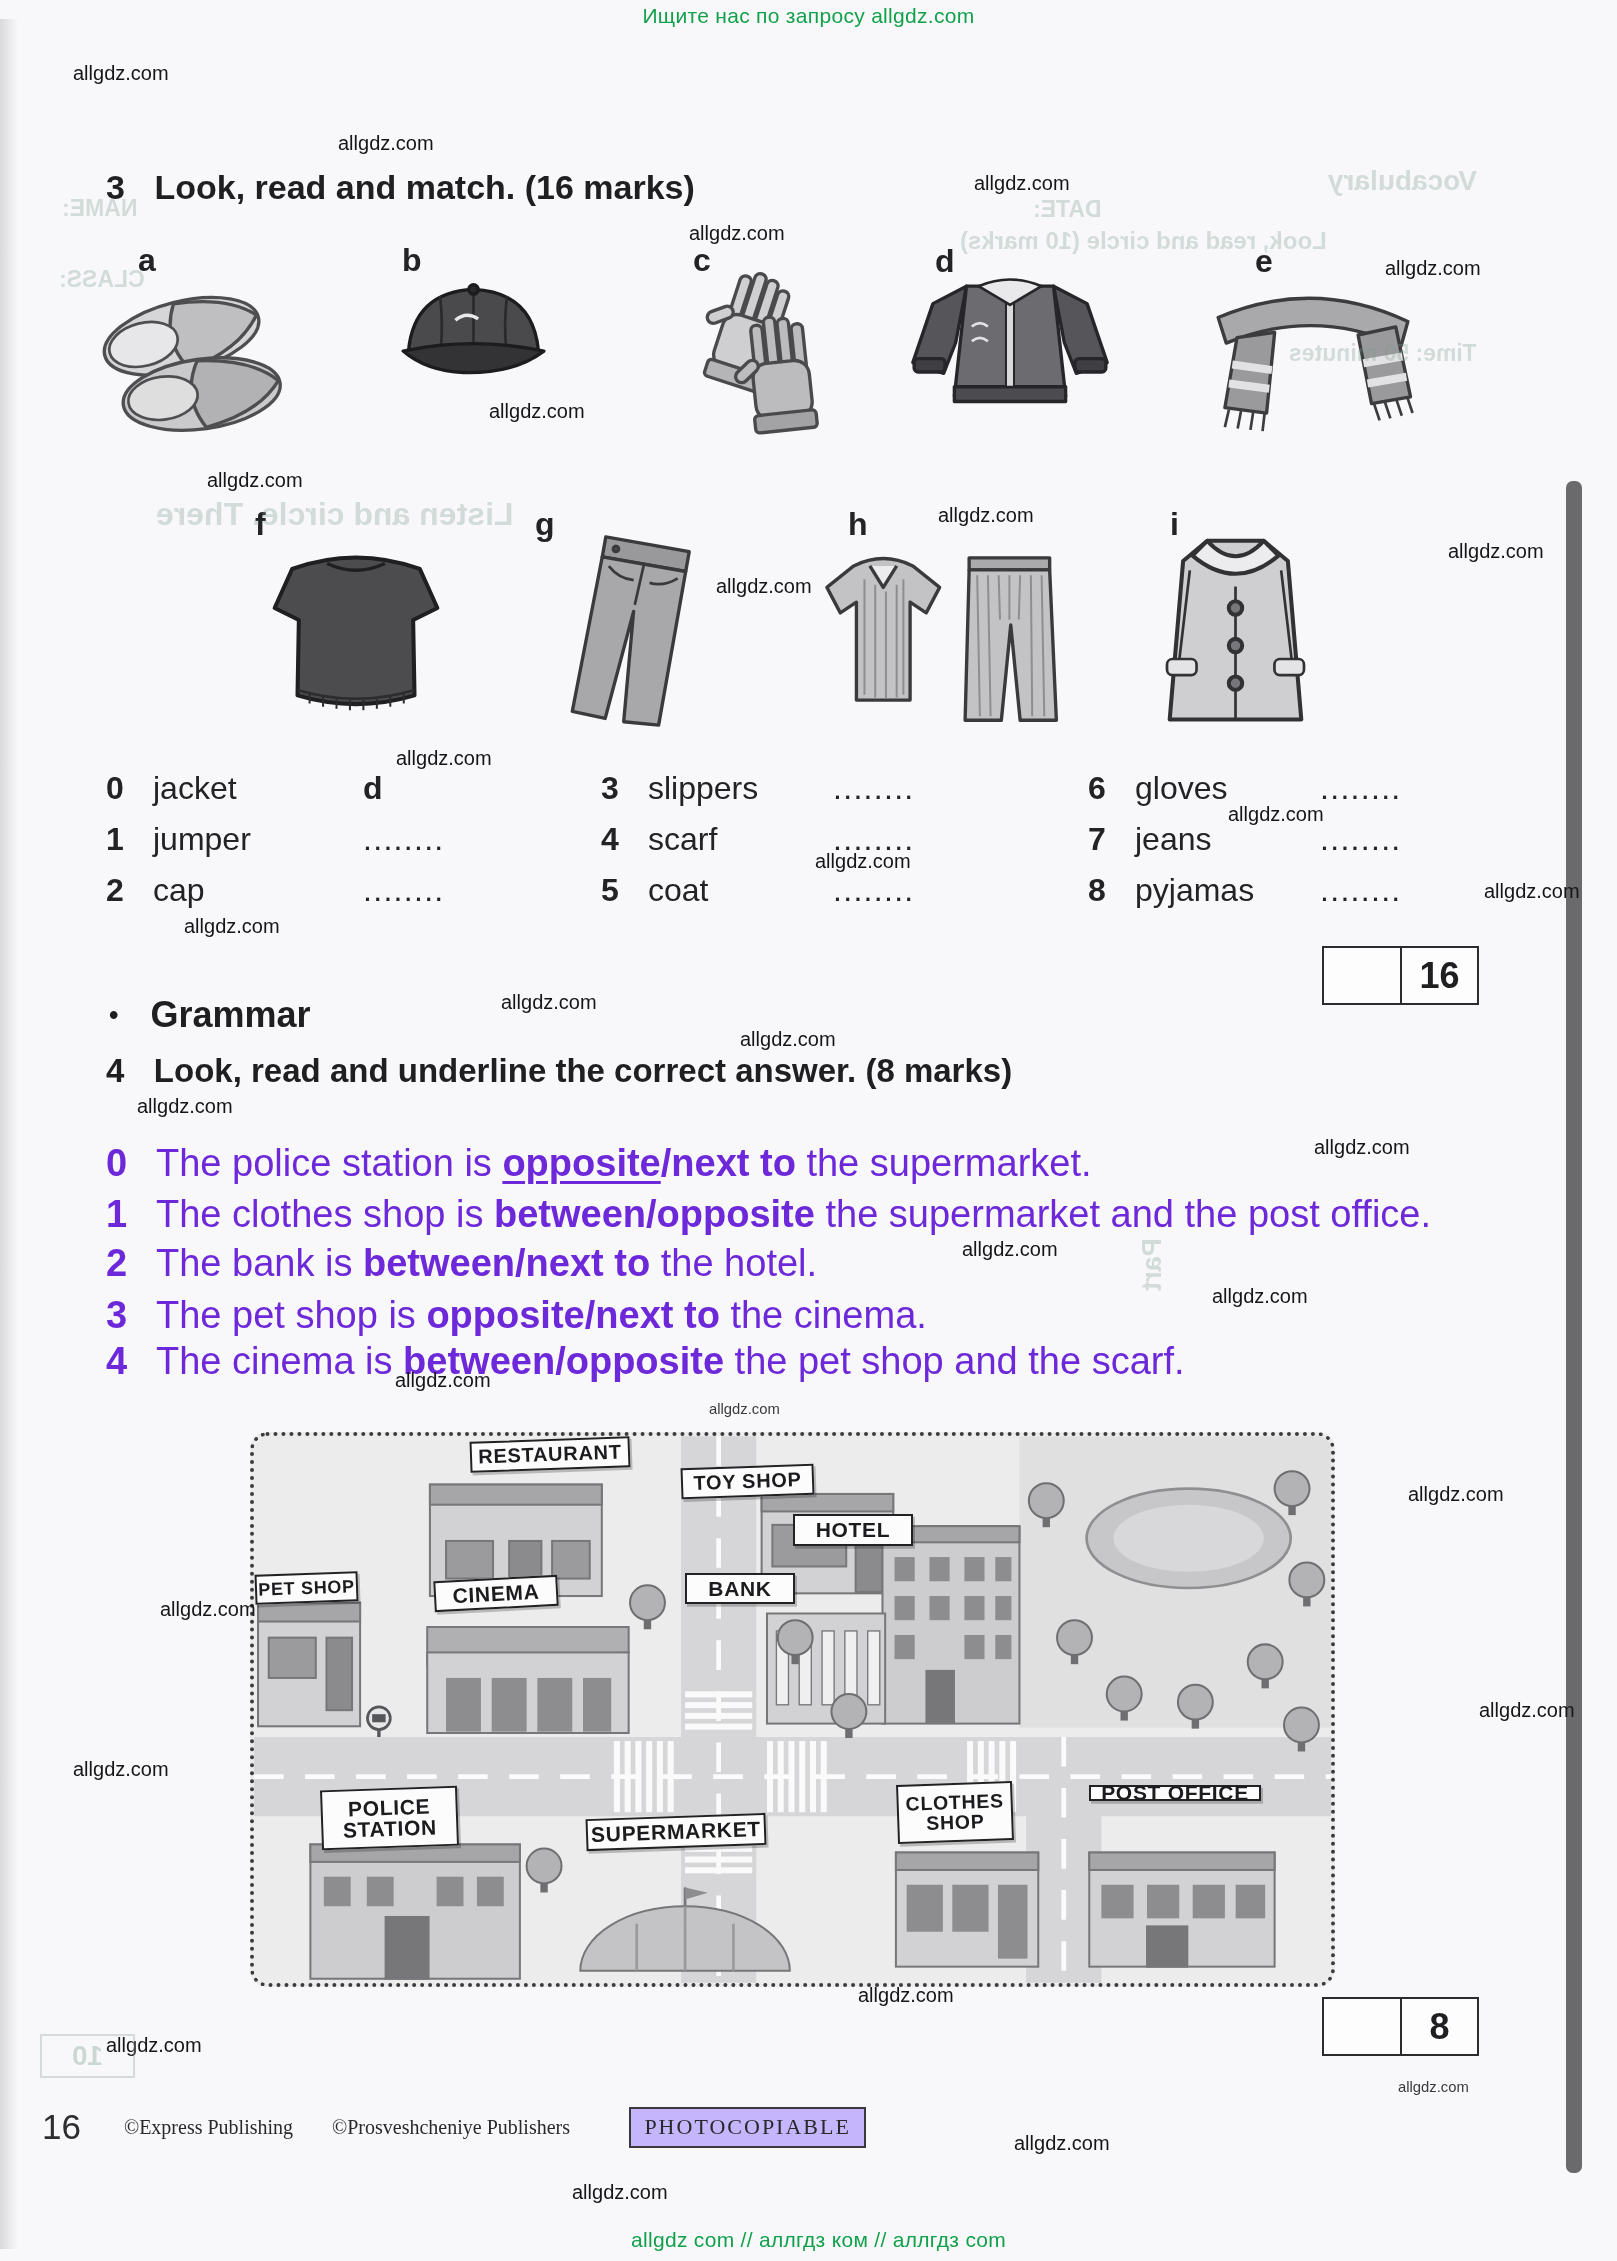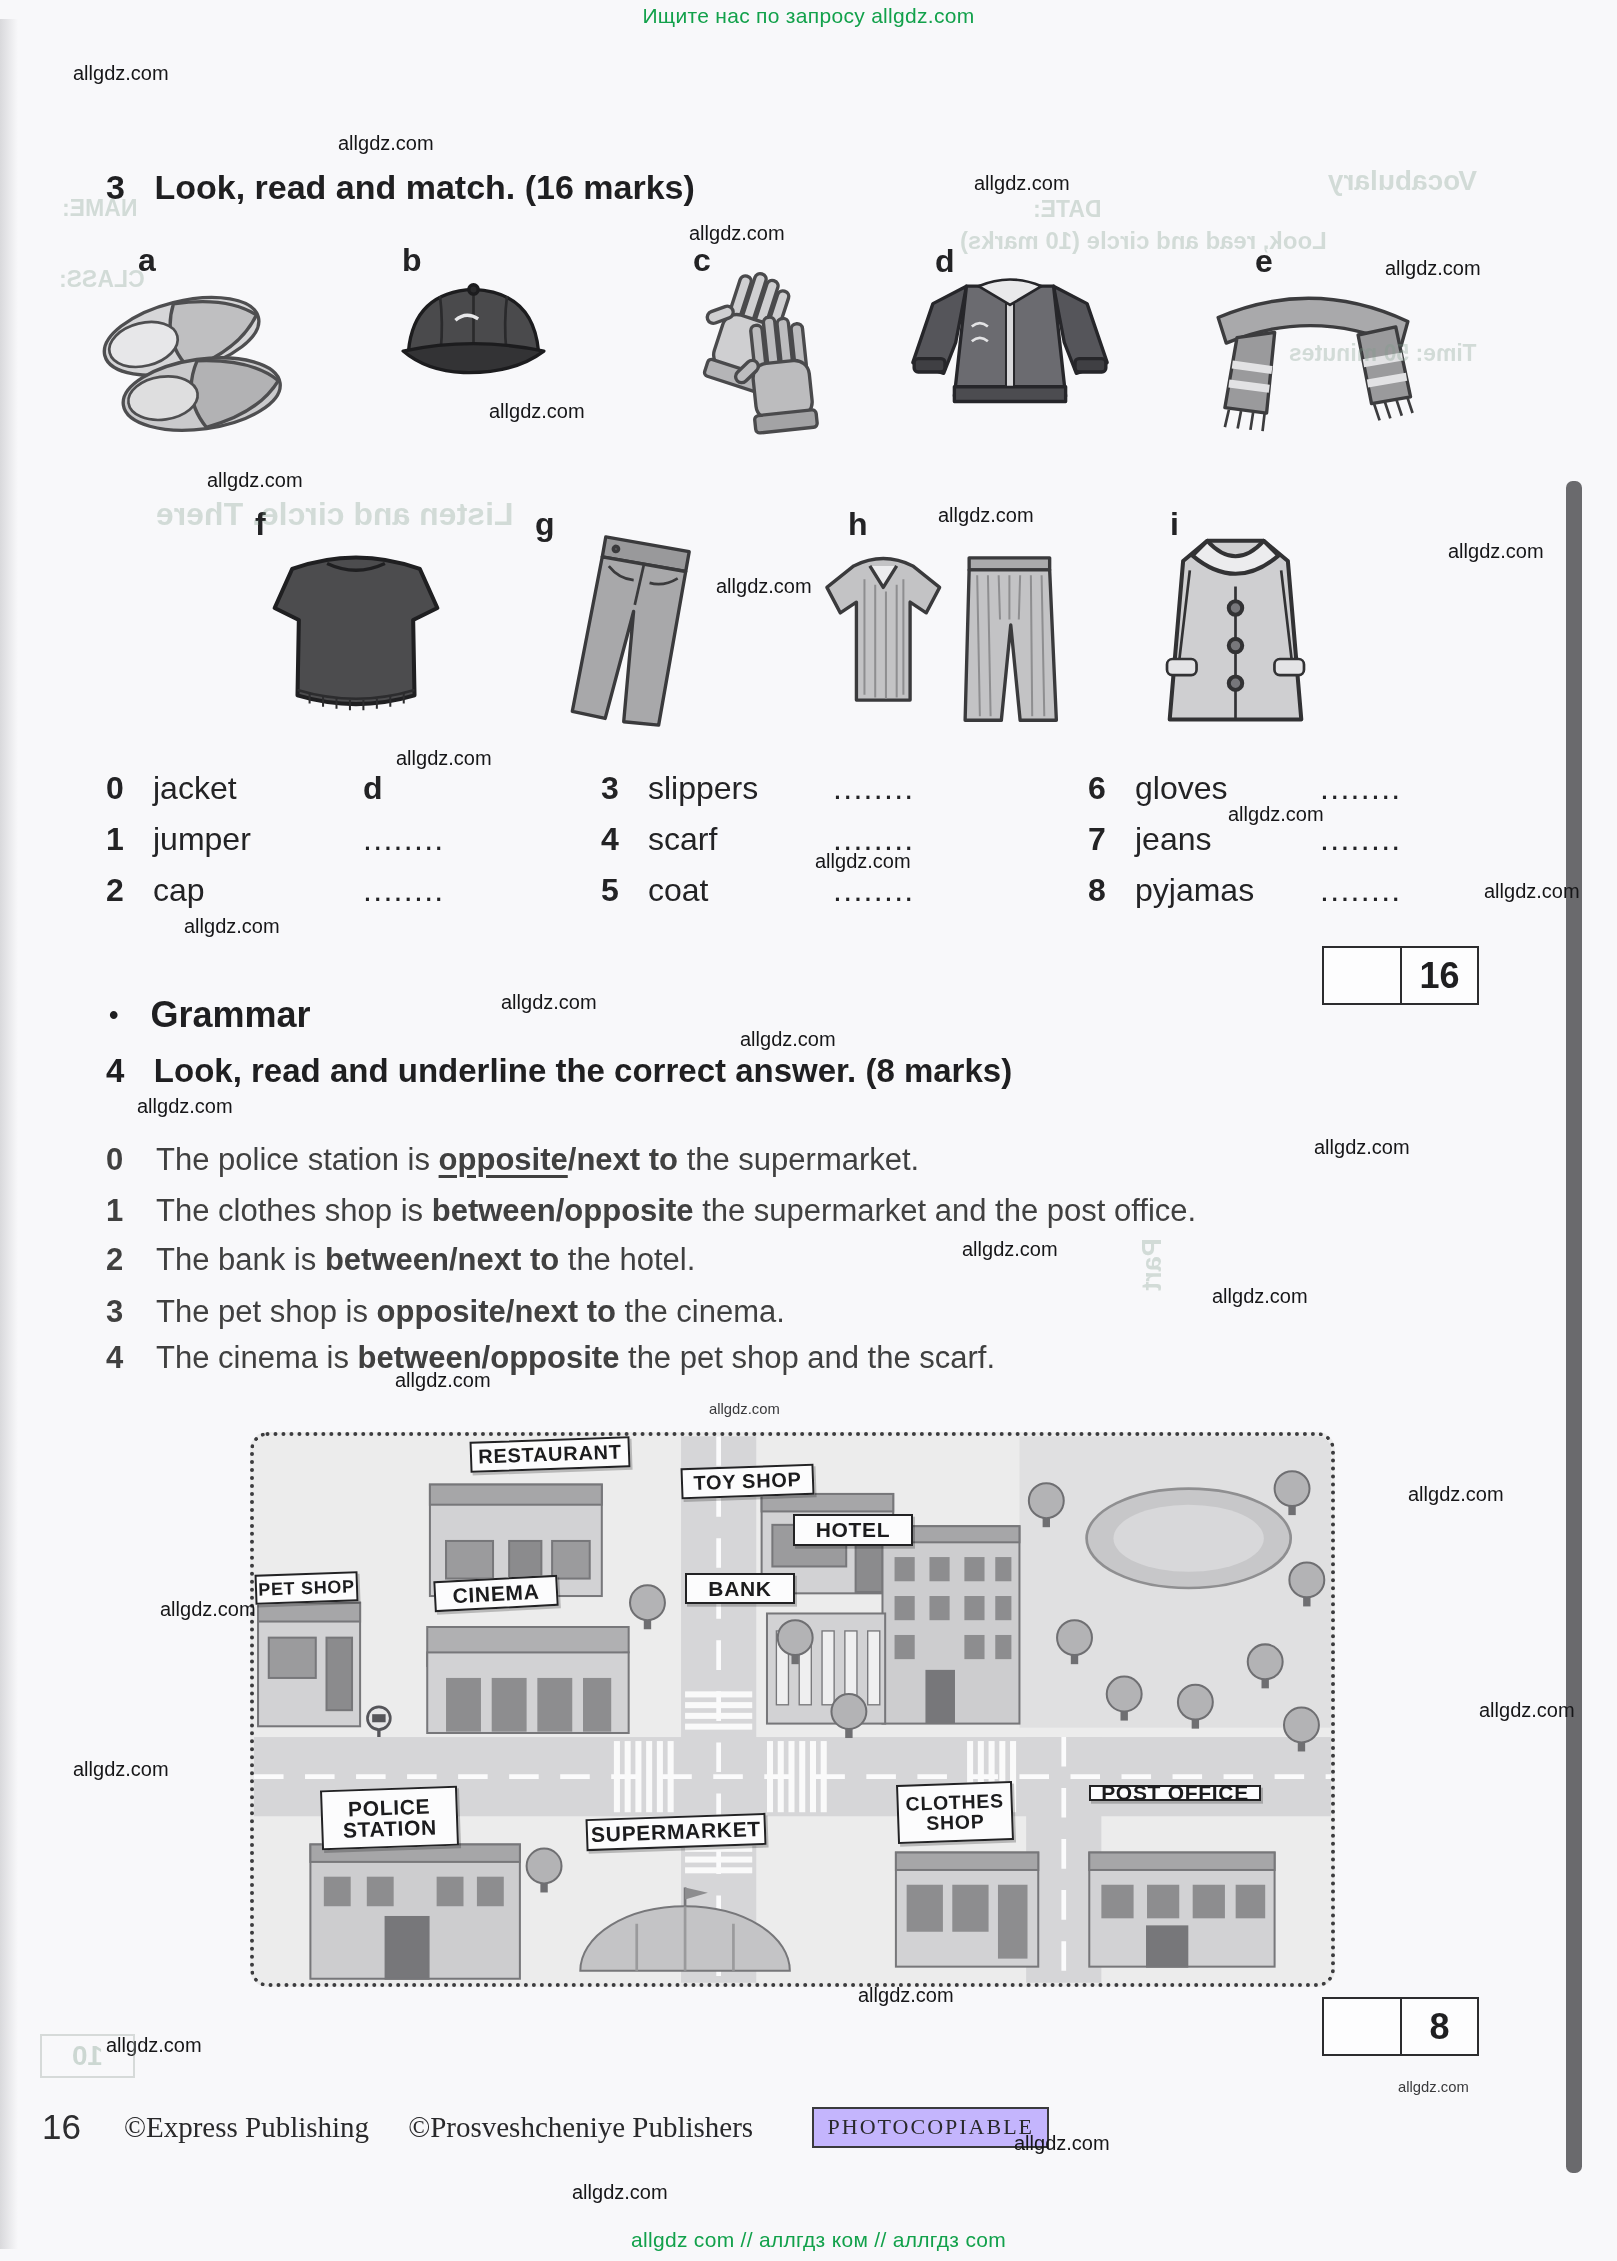--- a/index.html
+++ b/index.html
@@ -41,37 +41,37 @@
   .scorebox { position:absolute; width:157px; height:59px; border:2.7px solid #2c2c2e;
     display:flex; background:#fdfdfe; }
   .scorebox .cell-blank { flex:1; border-right:2.7px solid #2c2c2e; }
   .scorebox .cell-val { width:75px; display:flex; align-items:center; justify-content:center;
     font-size:36px; font-weight:bold; color:#1f1f21; }
 
   .grammar { position:absolute; left:109px; top:994px; display:flex; align-items:center;
     gap:32px; font-size:36px; font-weight:bold; color:#1f1f21; }
   .grammar .bullet { font-size:27px; }
 
-  .sentence { position:absolute; left:106px; font-size:31px; color:#404040; white-space:nowrap; }
+  .sentence { position:absolute; left:106px; font-size:38px; color:#6d28d9; white-space:nowrap; }
   .sentence .snum { display:inline-block; width:50px; font-weight:bold; }
   .opt { font-weight:bold; }
   .opt.u { text-decoration:underline; text-decoration-thickness:2.7px; text-underline-offset:5.4px; }
 
   .map { position:absolute; left:250px; top:1432px; width:1085px; height:555px;
     border:4px dotted #3c3c3e; border-radius:17.5px; background:#ececec; overflow:hidden; }
   .map svg { display:block; }
   .sign { position:absolute; background:#fcfcfd; border:2.7px solid #222224;
     font-weight:bold; color:#1c1c1e; display:flex; flex-direction:column;
     align-items:center; justify-content:center; line-height:1.02; letter-spacing:0.7px;
     box-shadow:2px 2.7px 0 rgba(0,0,0,.22); white-space:nowrap; }
 
   .footer { position:absolute; left:42px; top:2107px; display:flex; align-items:center;
     font-family:"Liberation Serif", serif; color:#29292b; }
   .pagenum { font-family:"Liberation Sans", sans-serif; font-size:35px; margin-right:43px; color:#2e2e30; }
-  .pub { font-size:29px; margin-right:39px; }
+  .pub { font-size:20px; margin-right:39px; }
   .photocopiable { border:2px solid #3a3a3c; padding:5.4px 13.4px; font-size:22px;
     letter-spacing:2px; background:#c4b5fd; margin-left:20px; }
 
   .bleed { position:absolute; color:#7d9c8a; opacity:.3; font-weight:bold;
     transform:scaleX(-1); white-space:nowrap; }
   .bleed-box { position:absolute; left:40px; top:2034px; width:95px; height:44px;
     border:2.7px solid #9aa59e; opacity:.35; display:flex; align-items:center; justify-content:center;
     font-size:28px; font-weight:bold; color:#7d9c8a; transform:scaleX(-1); }
 
   .scan-edge { position:absolute; right:35px; top:481px; width:16px; height:1692px;

